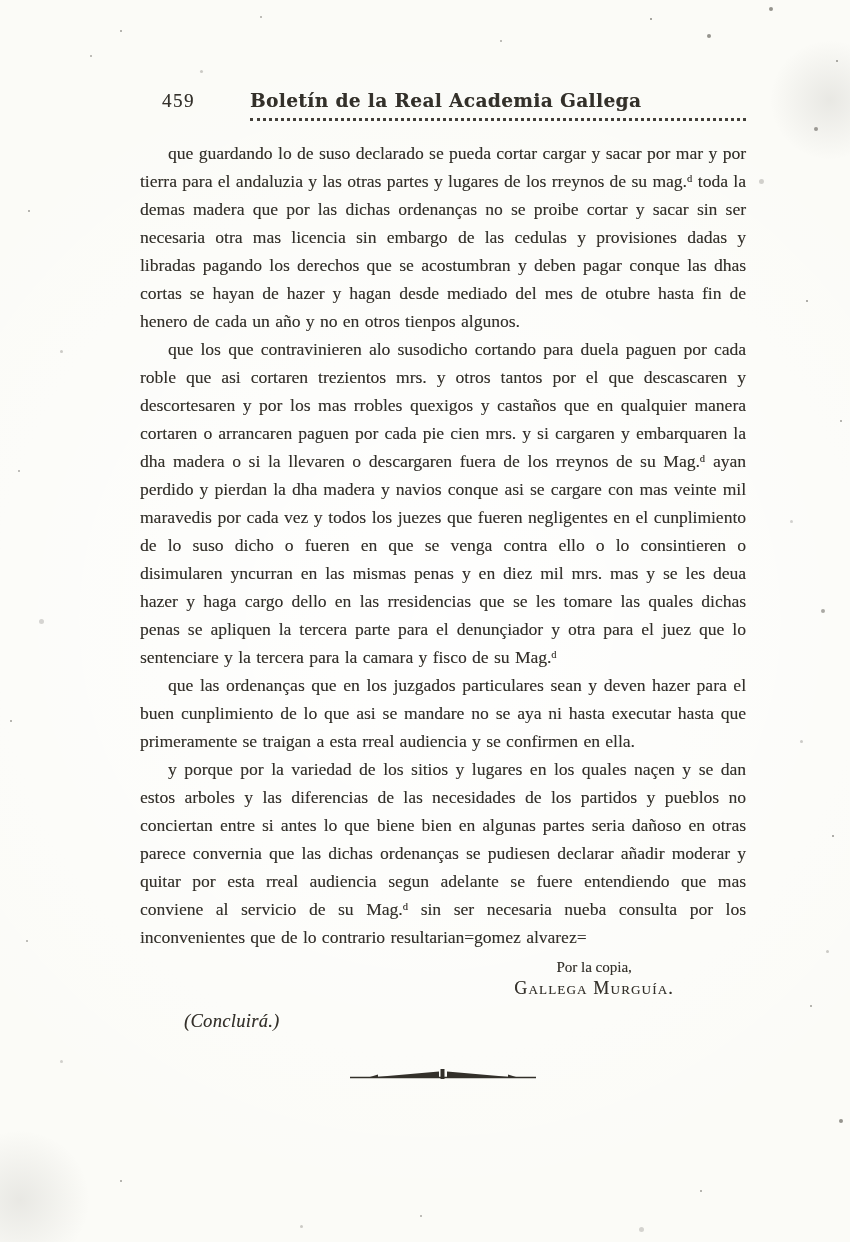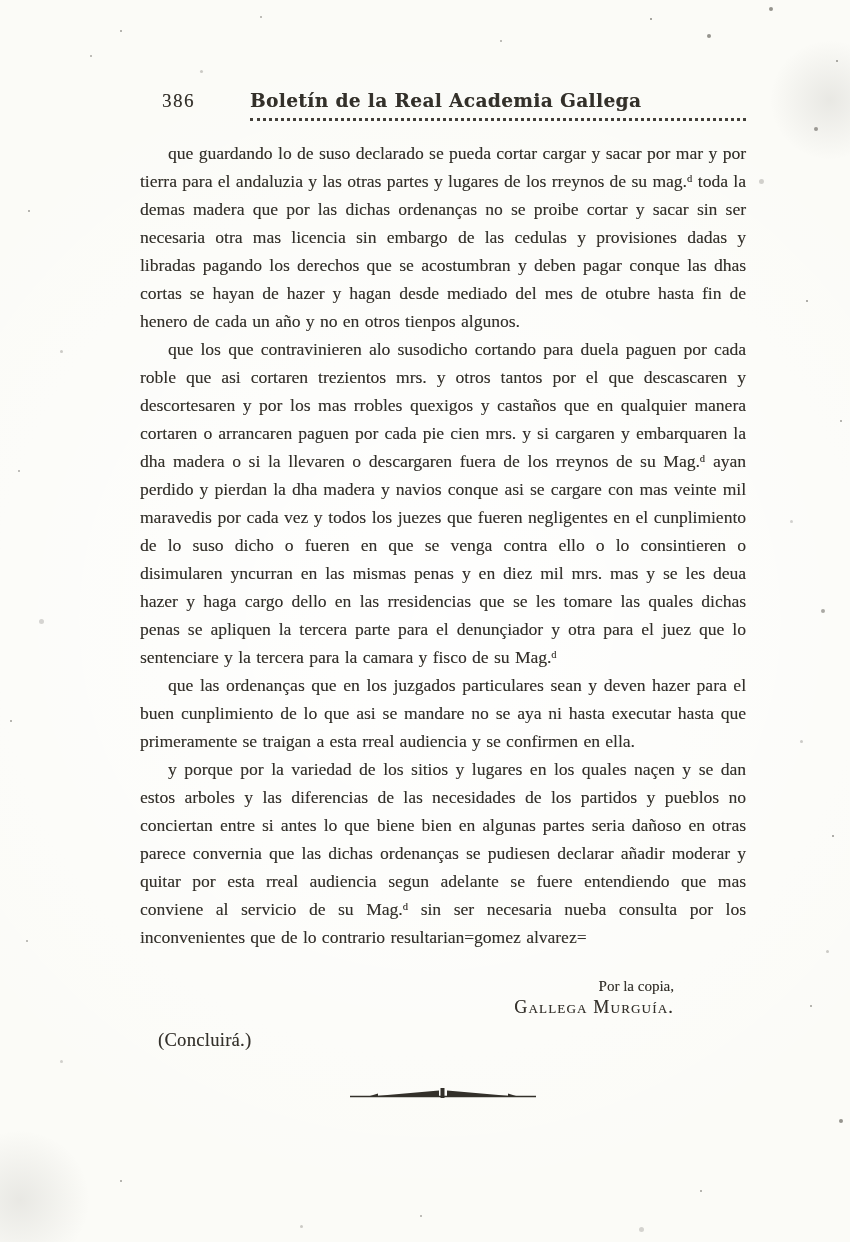--- a/index.html
+++ b/index.html
@@ -87,59 +87,59 @@
     text-shadow: 0.25px 0.25px 0.45px rgba(50,46,40,.4);
   }
 
   .signature {
     margin-top: 8px;
     margin-right: 72px;
     text-align: right;
   }
   .signature-inner {
     display: inline-block;
-    text-align: right;
-    margin-top: 19px;
+    text-align: center;
   }
   .signature-byline {
     font-size: 15px;
     text-shadow: 0.25px 0.25px 0.4px rgba(50,46,40,.4);
   }
   .signature-name {
     font-variant: small-caps;
     font-size: 18px;
     letter-spacing: 1.2px;
     margin-top: 2px;
     text-shadow: 0.25px 0.25px 0.4px rgba(50,46,40,.45);
   }
 
   .continuation-note {
     margin-top: 12px;
-    margin-left: 18px;
+    margin-left: 44px;
+    font-style: italic;
     font-size: 18.5px;
     letter-spacing: 0.3px;
     text-shadow: 0.25px 0.25px 0.4px rgba(50,46,40,.4);
   }
 
   .divider {
     margin-top: 34px;
     text-align: center;
   }
   .divider svg { display: inline-block; }
 </style>
 </head>
 <body>
 
 <div class="specks"></div>
 <div class="specks-b"></div>
 
 <div class="page">
 
   <header class="page-header">
-    <span class="page-number">386</span>
+    <span class="page-number">459</span>
     <span class="header-title-wrap">
       <span class="header-title">Boletín de la Real Academia Gallega</span>
     </span>
   </header>
 
   <main class="article">
     <p>que guardando lo de suso declarado se pueda cortar cargar y sacar por mar y por tierra para el andaluzia y las otras partes y lugares de los rreynos de su mag.ᵈ toda la demas madera que por las dichas ordenanças no se proibe cortar y sacar sin ser necesaria otra mas licencia sin embargo de las cedulas y provisiones dadas y libradas pagando los derechos que se acostumbran y deben pagar conque las dhas cortas se hayan de hazer y hagan desde mediado del mes de otubre hasta fin de henero de cada un año y no en otros tienpos algunos.</p>
     <p>que los que contravinieren alo susodicho cortando para duela paguen por cada roble que asi cortaren trezientos mrs. y otros tantos por el que descascaren y descortesaren y por los mas rrobles quexigos y castaños que en qualquier manera cortaren o arrancaren paguen por cada pie cien mrs. y si cargaren y embarquaren la dha madera o si la llevaren o descargaren fuera de los rreynos de su Mag.ᵈ ayan perdido y pierdan la dha madera y navios conque asi se cargare con mas veinte mil maravedis por cada vez y todos los juezes que fueren negligentes en el cunplimiento de lo suso dicho o fueren en que se venga contra ello o lo consintieren o disimularen yncurran en las mismas penas y en diez mil mrs. mas y se les deua hazer y haga cargo dello en las rresidencias que se les tomare las quales dichas penas se apliquen la tercera parte para el denunçiador y otra para el juez que lo sentenciare y la tercera para la camara y fisco de su Mag.ᵈ</p>
     <p>que las ordenanças que en los juzgados particulares sean y deven hazer para el buen cunplimiento de lo que asi se mandare no se aya ni hasta executar hasta que primeramente se traigan a esta rreal audiencia y se confirmen en ella.</p>
     <p>y porque por la variedad de los sitios y lugares en los quales naçen y se dan estos arboles y las diferencias de las necesidades de los partidos y pueblos no conciertan entre si antes lo que biene bien en algunas partes seria dañoso en otras parece convernia que las dichas ordenanças se pudiesen declarar añadir moderar y quitar por esta rreal audiencia segun adelante se fuere entendiendo que mas conviene al servicio de su Mag.ᵈ sin ser necesaria nueba consulta por los inconvenientes que de lo contrario resultarian=gomez alvarez=</p>

